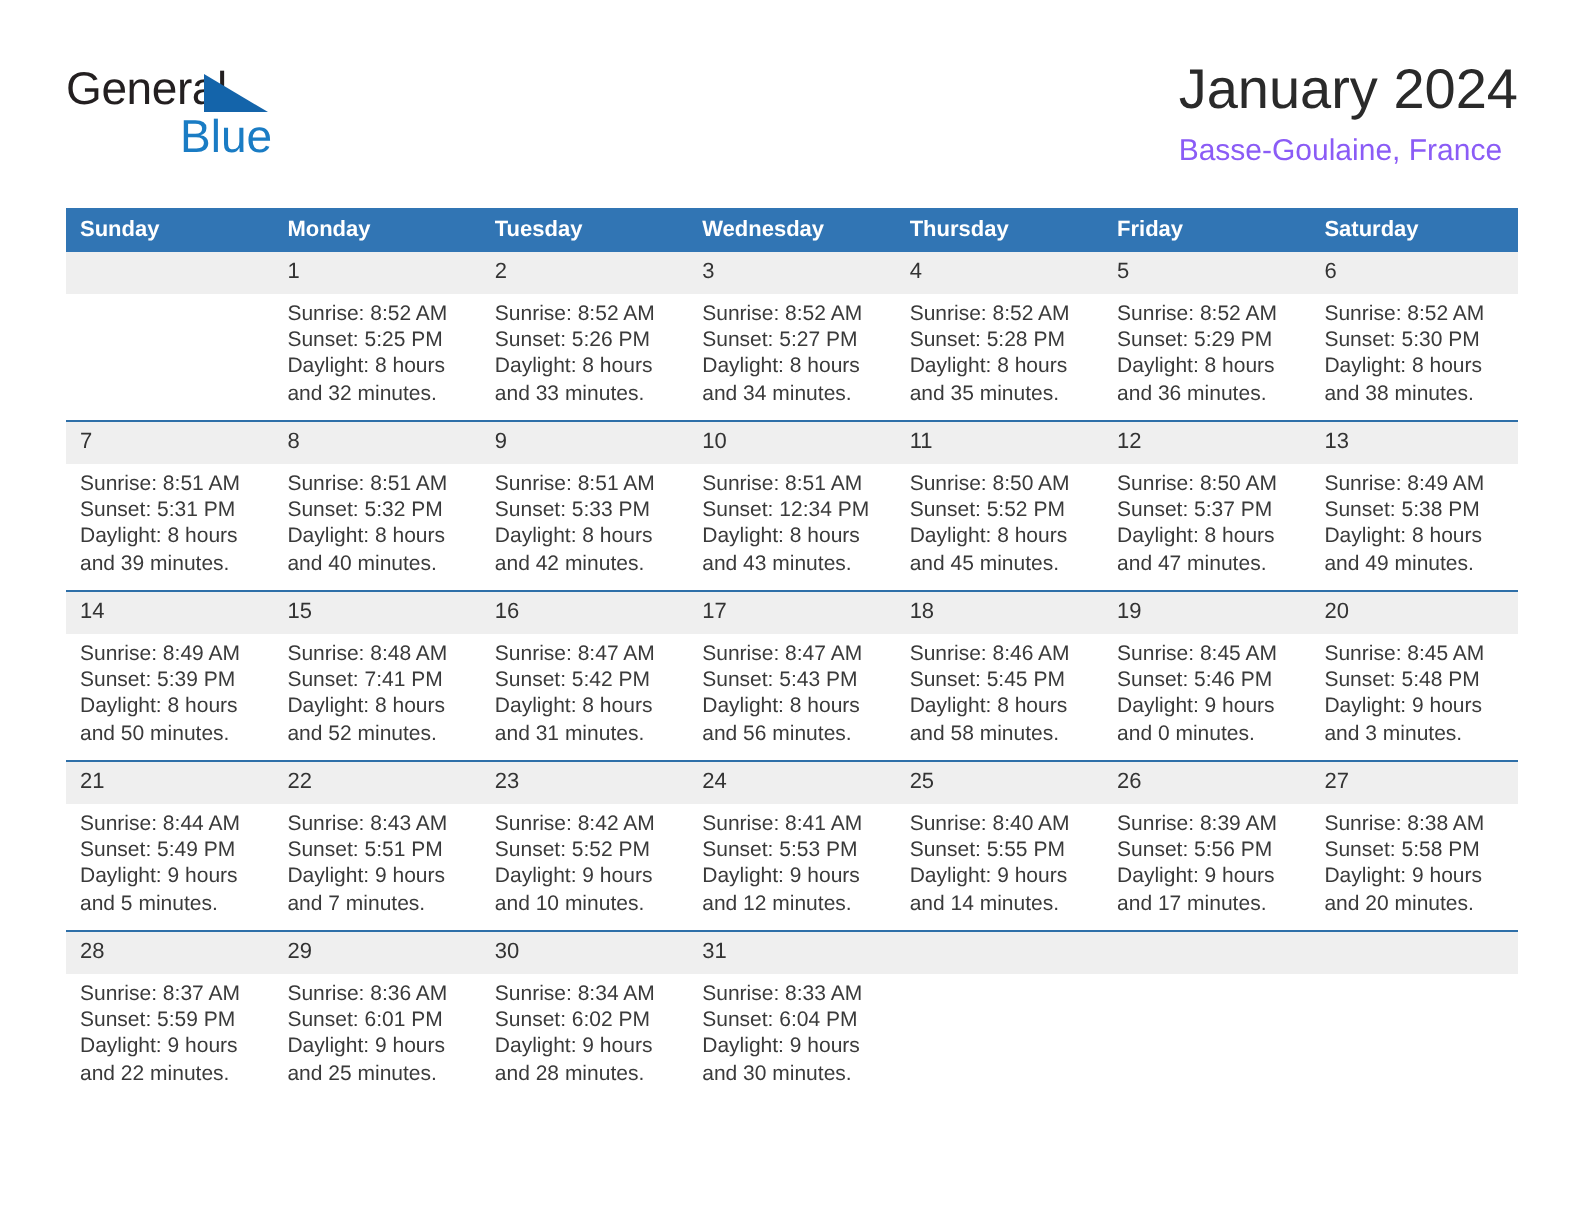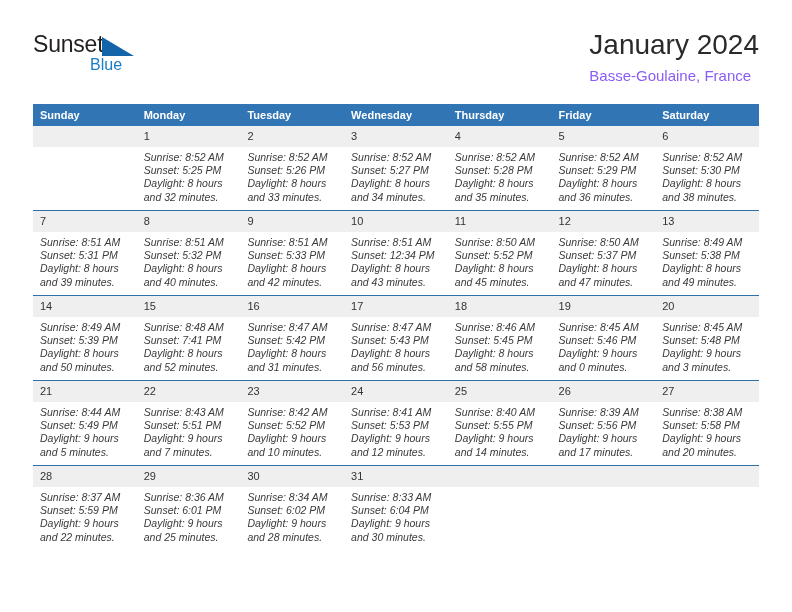--- a/index.html
+++ b/index.html
@@ -52,21 +52,21 @@
     position: absolute;
     left: 69px;
     top: 4px;
     width: 0;
     height: 0;
     border-left: 32px solid #1464aa;
     border-top: 19px solid transparent;
   }
   .logo-row2 {
     display: block;
-    font-size: 16px;
+    font-size: 23px;
     color: #1a7cc4;
     margin-left: 57px;
     margin-top: -2px;
   }
 
   .title-block {
     position: absolute;
     right: 0;
     top: 0;
   }
@@ -134,33 +134,32 @@
     height: 13px;
   }
   .datenum.blank {
     color: transparent;
   }
   .info {
     padding: 4px 8px 0 7px;
     font-size: 10.5px;
     color: #3a3a3a;
     line-height: 13.2px;
-    font-style: italic;
   }
   .info div { white-space: nowrap; }
 </style>
 </head>
 <body>
 
 <div class="page">
 
   <div class="topbar">
 
     <div class="logo">
-      <span class="logo-row1">Sunset</span>
+      <span class="logo-row1">General</span>
       <span class="logo-tri"></span>
       <span class="logo-row2">Blue</span>
     </div>
 
     <div class="title-block">
       <div class="cal-title">January 2024</div>
       <div class="cal-subtitle">Basse-Goulaine, France</div>
     </div>
 
   </div>

